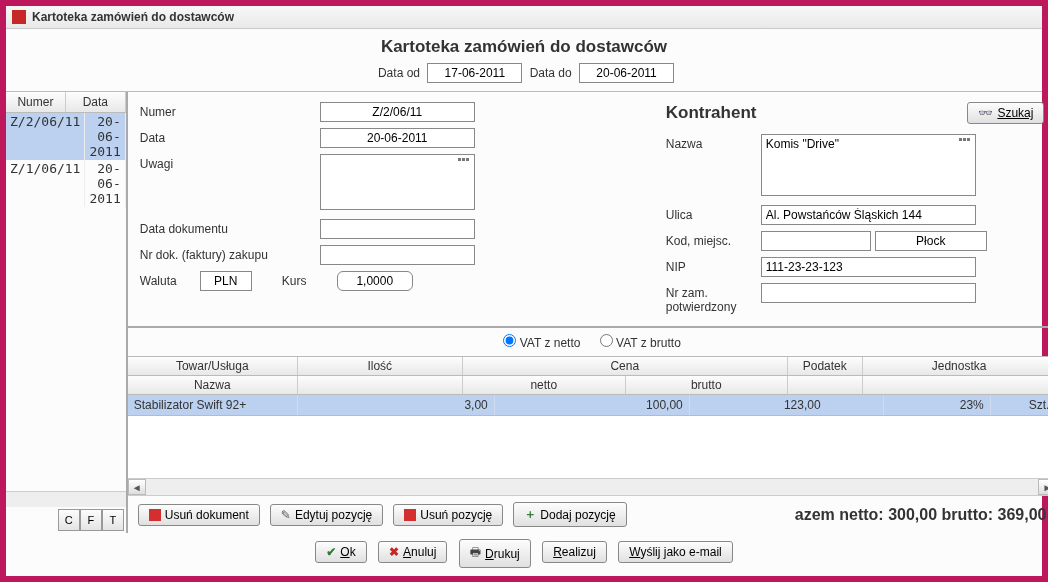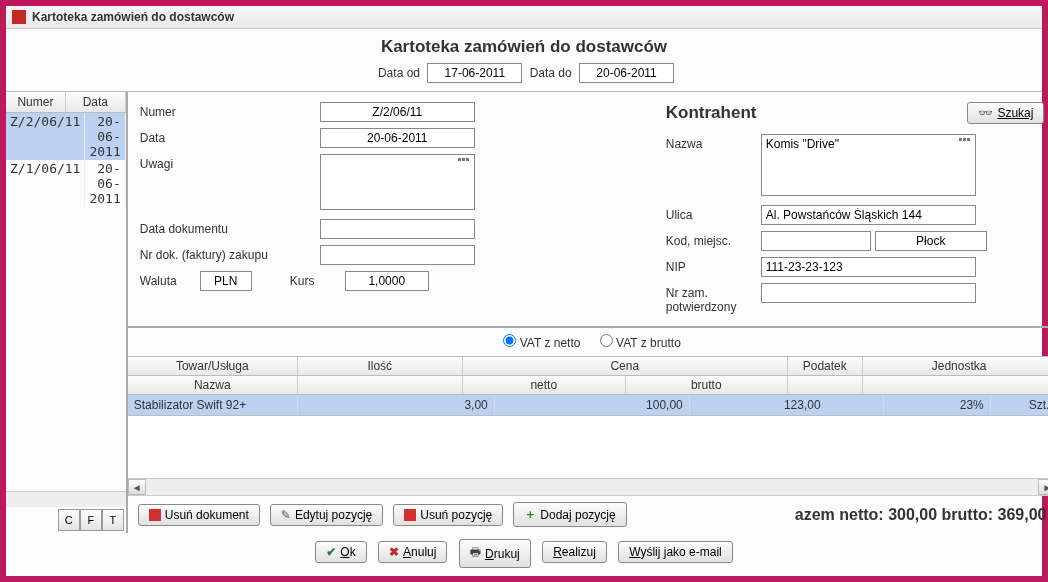--- a/index.html
+++ b/index.html
@@ -31,21 +31,21 @@
 .form-area { display: flex; padding: 10px 12px 6px; gap: 16px; border-bottom: 2px solid #aaa; }
 .form-left { flex: 0 0 510px; }
 .form-right { flex: 1; }
 .frow { display: flex; align-items: flex-start; margin-bottom: 6px; }
 .frow label { width: 180px; padding-top: 3px; }
 .fld-num { width: 155px; text-align: center; font-family: monospace; font-size: 13px; }
 .fld-date { width: 155px; text-align: center; font-family: monospace; font-size: 13px; }
 .fld-uwagi { width: 155px; height: 56px; }
 .fld-dnum { width: 155px; }
 .fld-wal { width: 52px; text-align: center; font-family: monospace; }
-.fld-kurs { width: 84px; text-align: center; font-family: monospace; }
+.fld-kurs { width: 76px; text-align: center; font-family: monospace; border-radius: 6px; }
 .kontr-head { display: flex; justify-content: space-between; align-items: center; margin-bottom: 10px; }
 .kontr-head b { font-size: 17px; }
 .btn { border: 1px solid #888; background: linear-gradient(#fdfdfd,#e0e0e0); padding: 3px 10px; border-radius: 3px; cursor: pointer; display: inline-flex; align-items: center; gap: 4px; font-size: 12px; font-family: inherit; }
 .fr-row { display: flex; align-items: flex-start; margin-bottom: 6px; }
 .fr-row label { width: 95px; padding-top: 3px; }
 .nazwa-ta { width: 215px; height: 62px; position:relative; }
 .fld-ul { width: 215px; }
 .fld-kod { width: 110px; }
 .fld-miejsc { width: 112px; text-align: center; }
 .fld-nip { width: 215px; }
@@ -162,21 +162,21 @@
             <label>Data dokumentu</label>
             <input type="text" class="fld-dnum" value="" style="">
           </div>
           <div class="frow">
             <label>Nr dok. (faktury) zakupu</label>
             <input type="text" class="fld-dnum" value="" style="">
           </div>
           <div class="frow">
             <label style="width:60px">Waluta</label>
             <input type="text" class="fld-wal" value="PLN" style="">
-            <label style="width:55px;margin-left:38px">Kurs</label>
+            <label style="width:55px;margin-left:30px">Kurs</label>
             <input type="text" class="fld-kurs" value="1,0000" style="">
           </div>
         </div>
 
         <div class="form-right">
           <div class="kontr-head">
             <b>Kontrahent</b>
             <button class="btn">
               <span class="ico-search">👓</span>
               <span><span class="u">Szukaj</span></span>

